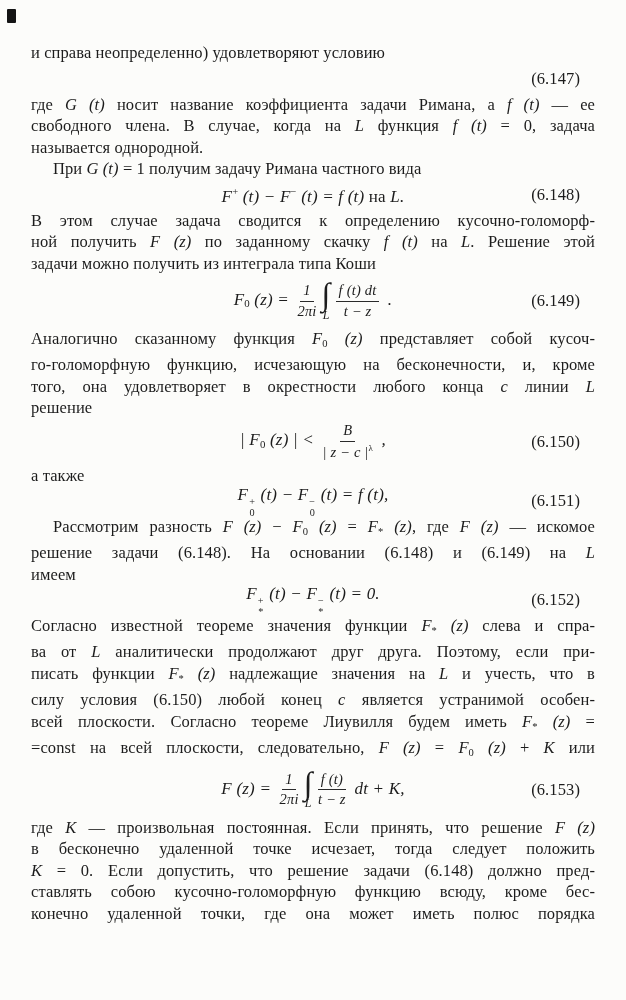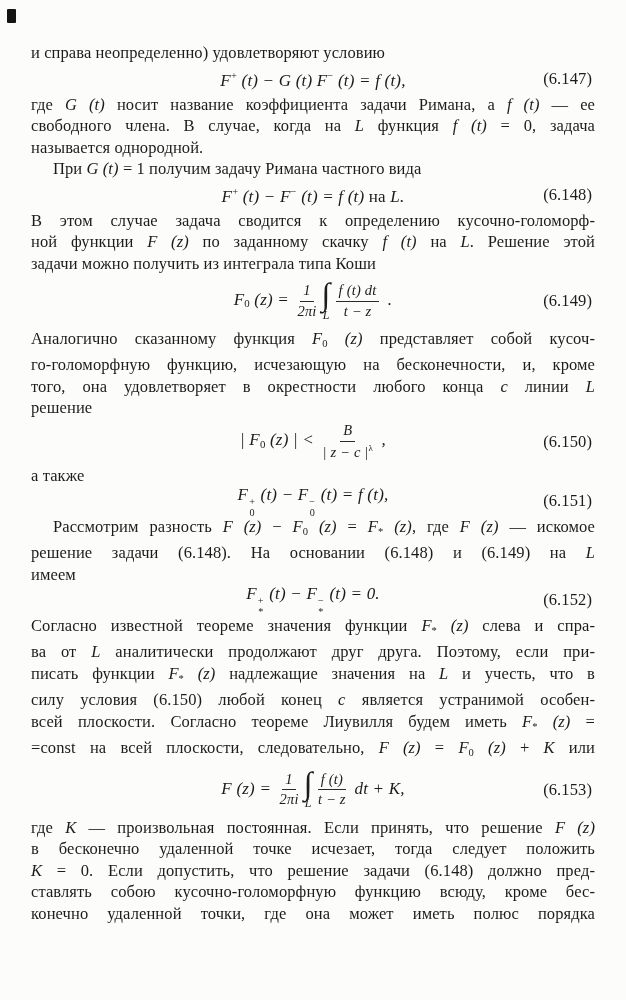--- a/index.html
+++ b/index.html
@@ -29,21 +29,21 @@
   .sg-sub{font-size:64%;vertical-align:-0.25em;font-style:normal;}
   .sg-subi{font-size:64%;vertical-align:-0.25em;font-style:italic;}
   
   .eqrow{position:relative;display:flex;align-items:center;justify-content:center;}
   .eh30{height:30px;}
   .eh46{height:46px;}
   .eh54{height:54px;}
   .eq{font-style:italic;font-size:17px;letter-spacing:0.2px;white-space:nowrap;}
   .eq .up{font-style:normal;}
   .eqnum{
-    position:absolute;right:3px;top:50%;transform:translateY(-50%);
+    position:absolute;right:15px;top:50%;transform:translateY(-50%);
     font-style:normal;font-size:16.5px;
   }
   .psup{font-size:62%;font-style:normal;}
   .ss{
     display:inline-flex;flex-direction:column;align-items:center;
     font-size:60%;line-height:1.05;vertical-align:-0.5em;
     font-style:normal;margin:0 1px;
   }
   .ss span{display:block;}
   .frac{
@@ -65,42 +65,41 @@
 <div class="page">
   <div class="corner-mark"></div>
 
   <div class="content">
 
     <div>
       <div class="tl last"><span class="sg-t">и справа неопределенно) удовлетворяют условию</span></div>
     </div>
 
     <div class="eqrow eh30">
-      <span class="eq"><span>F</span><sup class="psup">+</sup><span> (t) − G (t) F</span><sup class="psup">−</sup><span> (t) = f (t),</span></span>
       <span class="eqnum">(6.147)</span>
     </div>
 
     <div>
       <div class="tl"><span class="sg-t">где </span><span class="sg-i">G (t)</span><span class="sg-t"> носит название коэффициента задачи Римана, а </span><span class="sg-i">f (t)</span><span class="sg-t"> — ее</span></div>
       <div class="tl"><span class="sg-t">свободного члена. В случае, когда на </span><span class="sg-i">L</span><span class="sg-t"> функция </span><span class="sg-i">f (t)</span><span class="sg-t"> = 0, задача</span></div>
       <div class="tl last"><span class="sg-t">называется однородной.</span></div>
     </div>
 
     <div>
       <div class="tl last ind"><span class="sg-t">При </span><span class="sg-i">G (t)</span><span class="sg-t"> = 1 получим задачу Римана частного вида</span></div>
     </div>
 
     <div class="eqrow eh30">
       <span class="eq"><span>F</span><sup class="psup">+</sup><span> (t) − F</span><sup class="psup">−</sup><span> (t) = f (t)</span><span class="up"> на </span><span>L.</span></span>
       <span class="eqnum">(6.148)</span>
     </div>
 
     <div>
       <div class="tl"><span class="sg-t">В этом случае задача сводится к определению кусочно-голоморф-</span></div>
-      <div class="tl"><span class="sg-t">ной функции </span><span class="sg-i">F (z)</span><span class="sg-t"> по заданному скачку </span><span class="sg-i">f (t)</span><span class="sg-t"> на </span><span class="sg-i">L</span><span class="sg-t">. Решение этой</span></div>
+      <div class="tl"><span class="sg-t">ной получить </span><span class="sg-i">F (z)</span><span class="sg-t"> по заданному скачку </span><span class="sg-i">f (t)</span><span class="sg-t"> на </span><span class="sg-i">L</span><span class="sg-t">. Решение этой</span></div>
       <div class="tl last"><span class="sg-t">задачи можно получить из интеграла типа Коши</span></div>
     </div>
 
     <div class="eqrow eh54">
       <span class="eq"><span>F</span><span class="sg-sub">0</span><span> (z) = </span><span class="frac">
             <span class="fn">1</span>
             <span class="fd">2πi</span>
           </span><span class="intwrap">
             <span class="intsign">∫</span>
             <span class="intsub">L</span>

